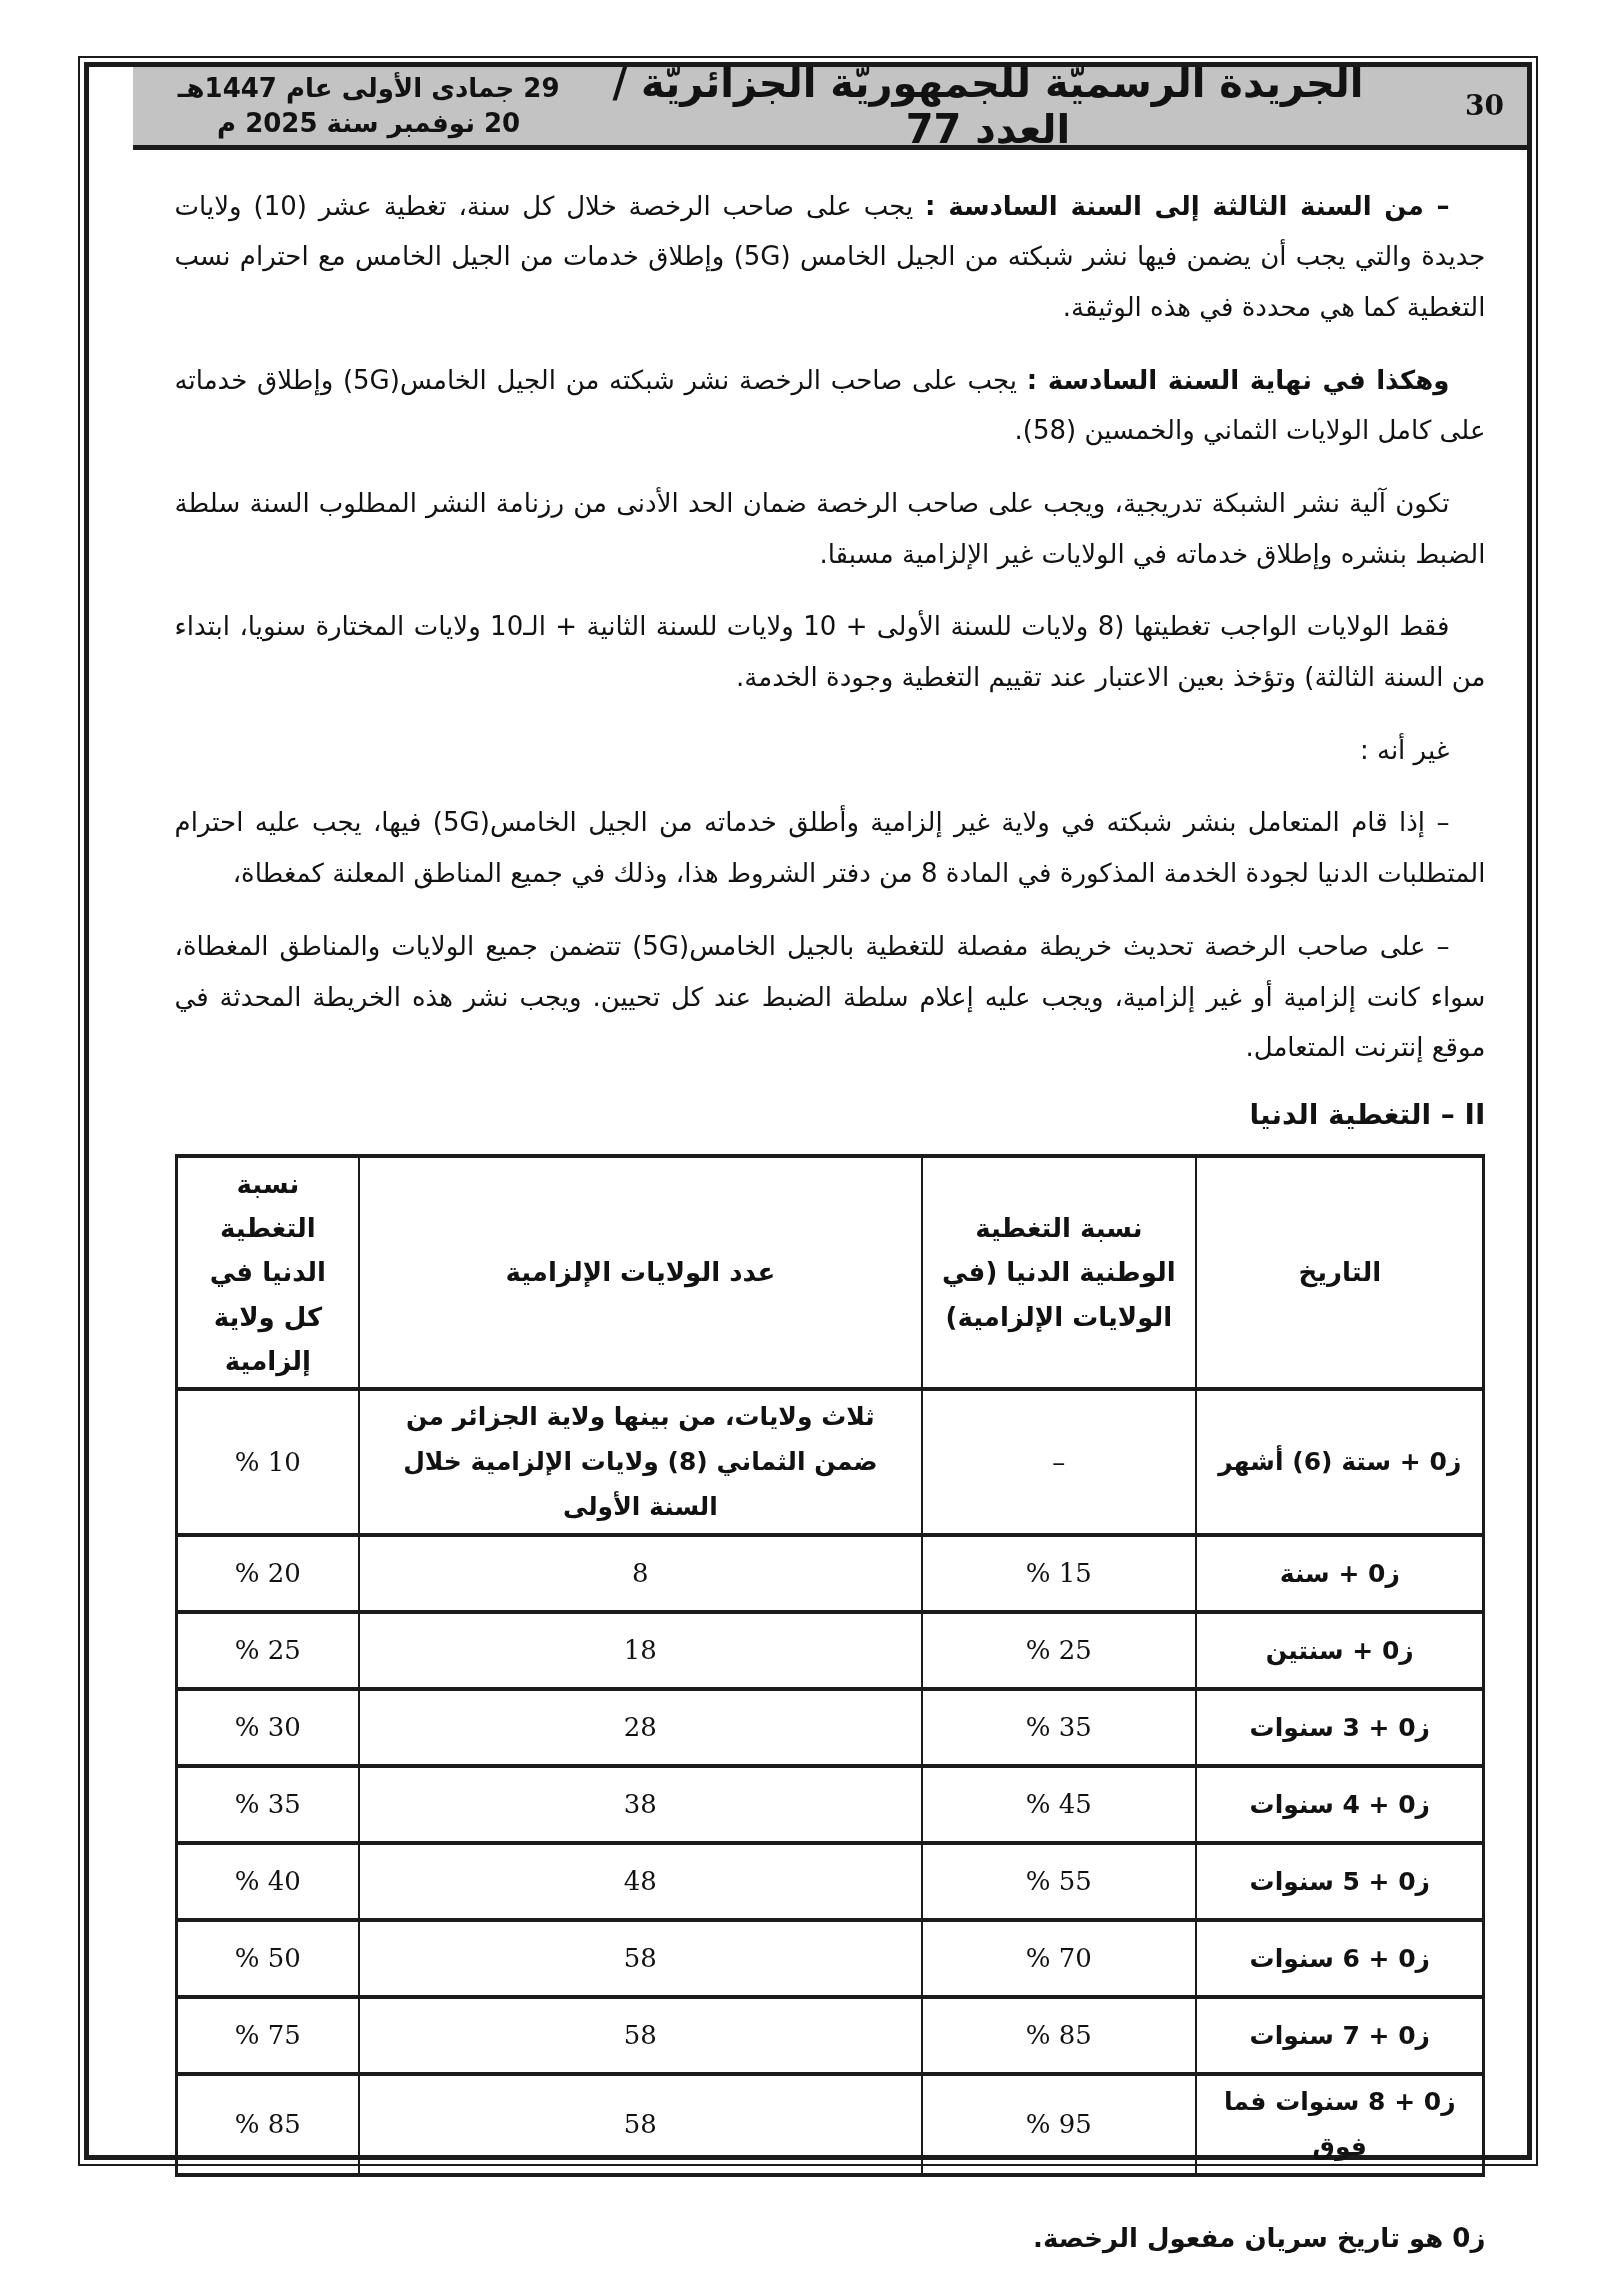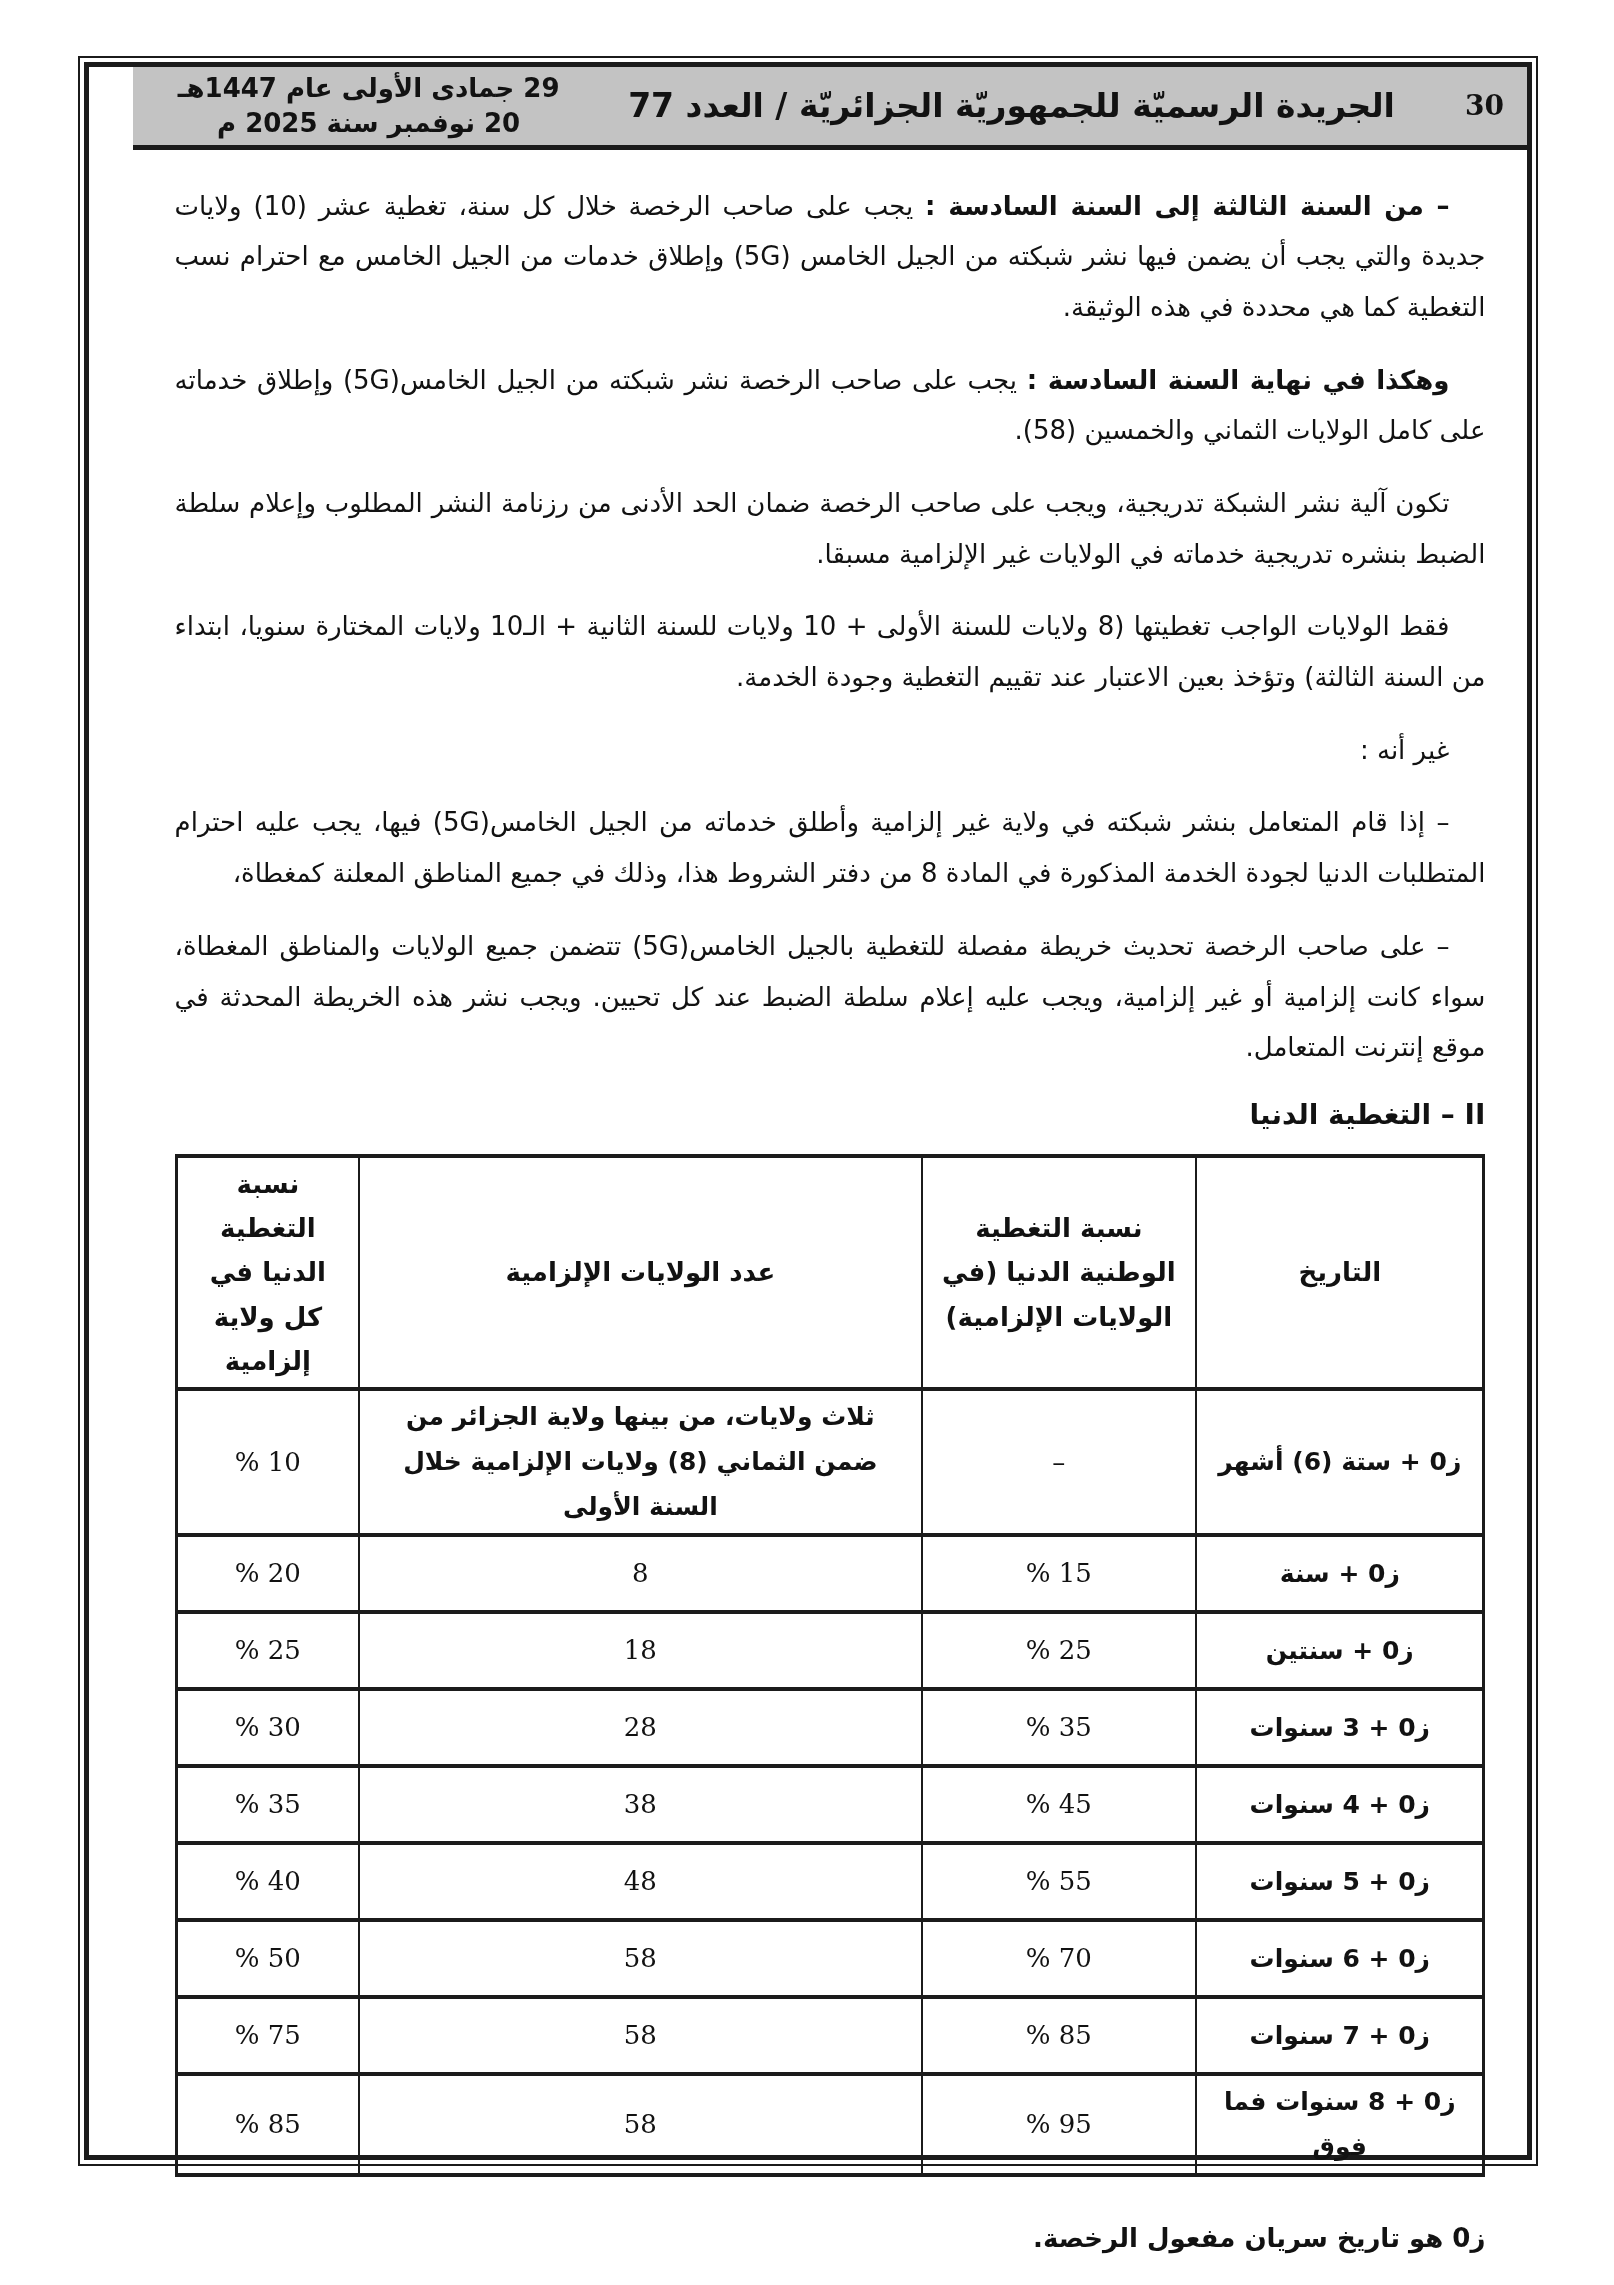--- a/index.html
+++ b/index.html
@@ -13,21 +13,21 @@
   }
   .frame-inner{
     border:5.4px solid #1b1b1b;width:100%;height:100%;box-sizing:border-box;
     display:flex;flex-direction:column;padding-left:44px;
   }
   .gazette-header{
     flex:0 0 83px;height:83px;background:#c3c3c3;border-bottom:5.4px solid #1b1b1b;
     display:flex;align-items:center;padding:0 23.5px;box-sizing:border-box;
   }
   .hdr-dates{width:425px;text-align:center;font-weight:bold;font-size:26px;line-height:1.32;direction:rtl;}
-  .hdr-title{flex:1;text-align:right;font-weight:bold;font-size:33px;direction:rtl;}
+  .hdr-title{flex:1;text-align:center;font-weight:bold;font-size:40px;direction:rtl;}
   .hdr-page{width:109px;text-align:right;font-weight:bold;font-size:28px;font-family:"DejaVu Serif",serif;}
   .content{flex:1;direction:rtl;padding:31px 42px 0;font-size:26px;box-sizing:border-box;}
   .para{margin:0 0 22px;line-height:1.95;text-align:justify;text-indent:36px;}
   .lead{font-weight:bold;margin-top:23px;}
   .section-heading{font-size:28px;font-weight:bold;margin:25px 0 23.5px;direction:rtl;}
   table.coverage{width:100%;border-collapse:collapse;table-layout:fixed;border:3.6px solid #1b1b1b;}
   th,td{
     border:2.7px solid #1b1b1b;border-top-width:4.5px;border-bottom-width:4.5px;
     text-align:center;vertical-align:middle;padding:3.6px 12.7px;box-sizing:border-box;
   }
@@ -52,21 +52,21 @@
       <div class="hdr-title">الجريدة الرسميّة للجمهوريّة الجزائريّة / العدد 77</div>
       <div class="hdr-page">30</div>
     </header>
 
     <main class="content">
 
       <p class="para"><b class="lead">– من السنة الثالثة إلى السنة السادسة :</b> <span>يجب على صاحب الرخصة خلال كل سنة، تغطية عشر (10) ولايات جديدة والتي يجب أن يضمن فيها نشر شبكته من الجيل الخامس (5G) وإطلاق خدمات من الجيل الخامس مع احترام نسب التغطية كما هي محددة في هذه الوثيقة.</span></p>
 
       <p class="para"><b class="lead">وهكذا في نهاية السنة السادسة :</b> <span>يجب على صاحب الرخصة نشر شبكته من الجيل الخامس(5G) وإطلاق خدماته على كامل الولايات الثماني والخمسين (58).</span></p>
 
-      <p class="para"><span>تكون آلية نشر الشبكة تدريجية، ويجب على صاحب الرخصة ضمان الحد الأدنى من رزنامة النشر المطلوب وإعلام سلطة الضبط بنشره تدريجية خدماته في الولايات غير الإلزامية مسبقا.</span></p>
+      <p class="para"><span>تكون آلية نشر الشبكة تدريجية، ويجب على صاحب الرخصة ضمان الحد الأدنى من رزنامة النشر المطلوب السنة سلطة الضبط بنشره وإطلاق خدماته في الولايات غير الإلزامية مسبقا.</span></p>
 
       <p class="para"><span>فقط الولايات الواجب تغطيتها (8 ولايات للسنة الأولى + 10 ولايات للسنة الثانية + الـ10 ولايات المختارة سنويا، ابتداء من السنة الثالثة) وتؤخذ بعين الاعتبار عند تقييم التغطية وجودة الخدمة.</span></p>
 
       <p class="para"><span>غير أنه :</span></p>
 
       <p class="para"><span>– إذا قام المتعامل بنشر شبكته في ولاية غير إلزامية وأطلق خدماته من الجيل الخامس(5G) فيها، يجب عليه احترام المتطلبات الدنيا لجودة الخدمة المذكورة في المادة 8 من دفتر الشروط هذا، وذلك في جميع المناطق المعلنة كمغطاة،</span></p>
 
       <p class="para"><span>– على صاحب الرخصة تحديث خريطة مفصلة للتغطية بالجيل الخامس(5G) تتضمن جميع الولايات والمناطق المغطاة، سواء كانت إلزامية أو غير إلزامية، ويجب عليه إعلام سلطة الضبط عند كل تحيين. ويجب نشر هذه الخريطة المحدثة في موقع إنترنت المتعامل.</span></p>
 
       <h2 class="section-heading">II – التغطية الدنيا</h2>

